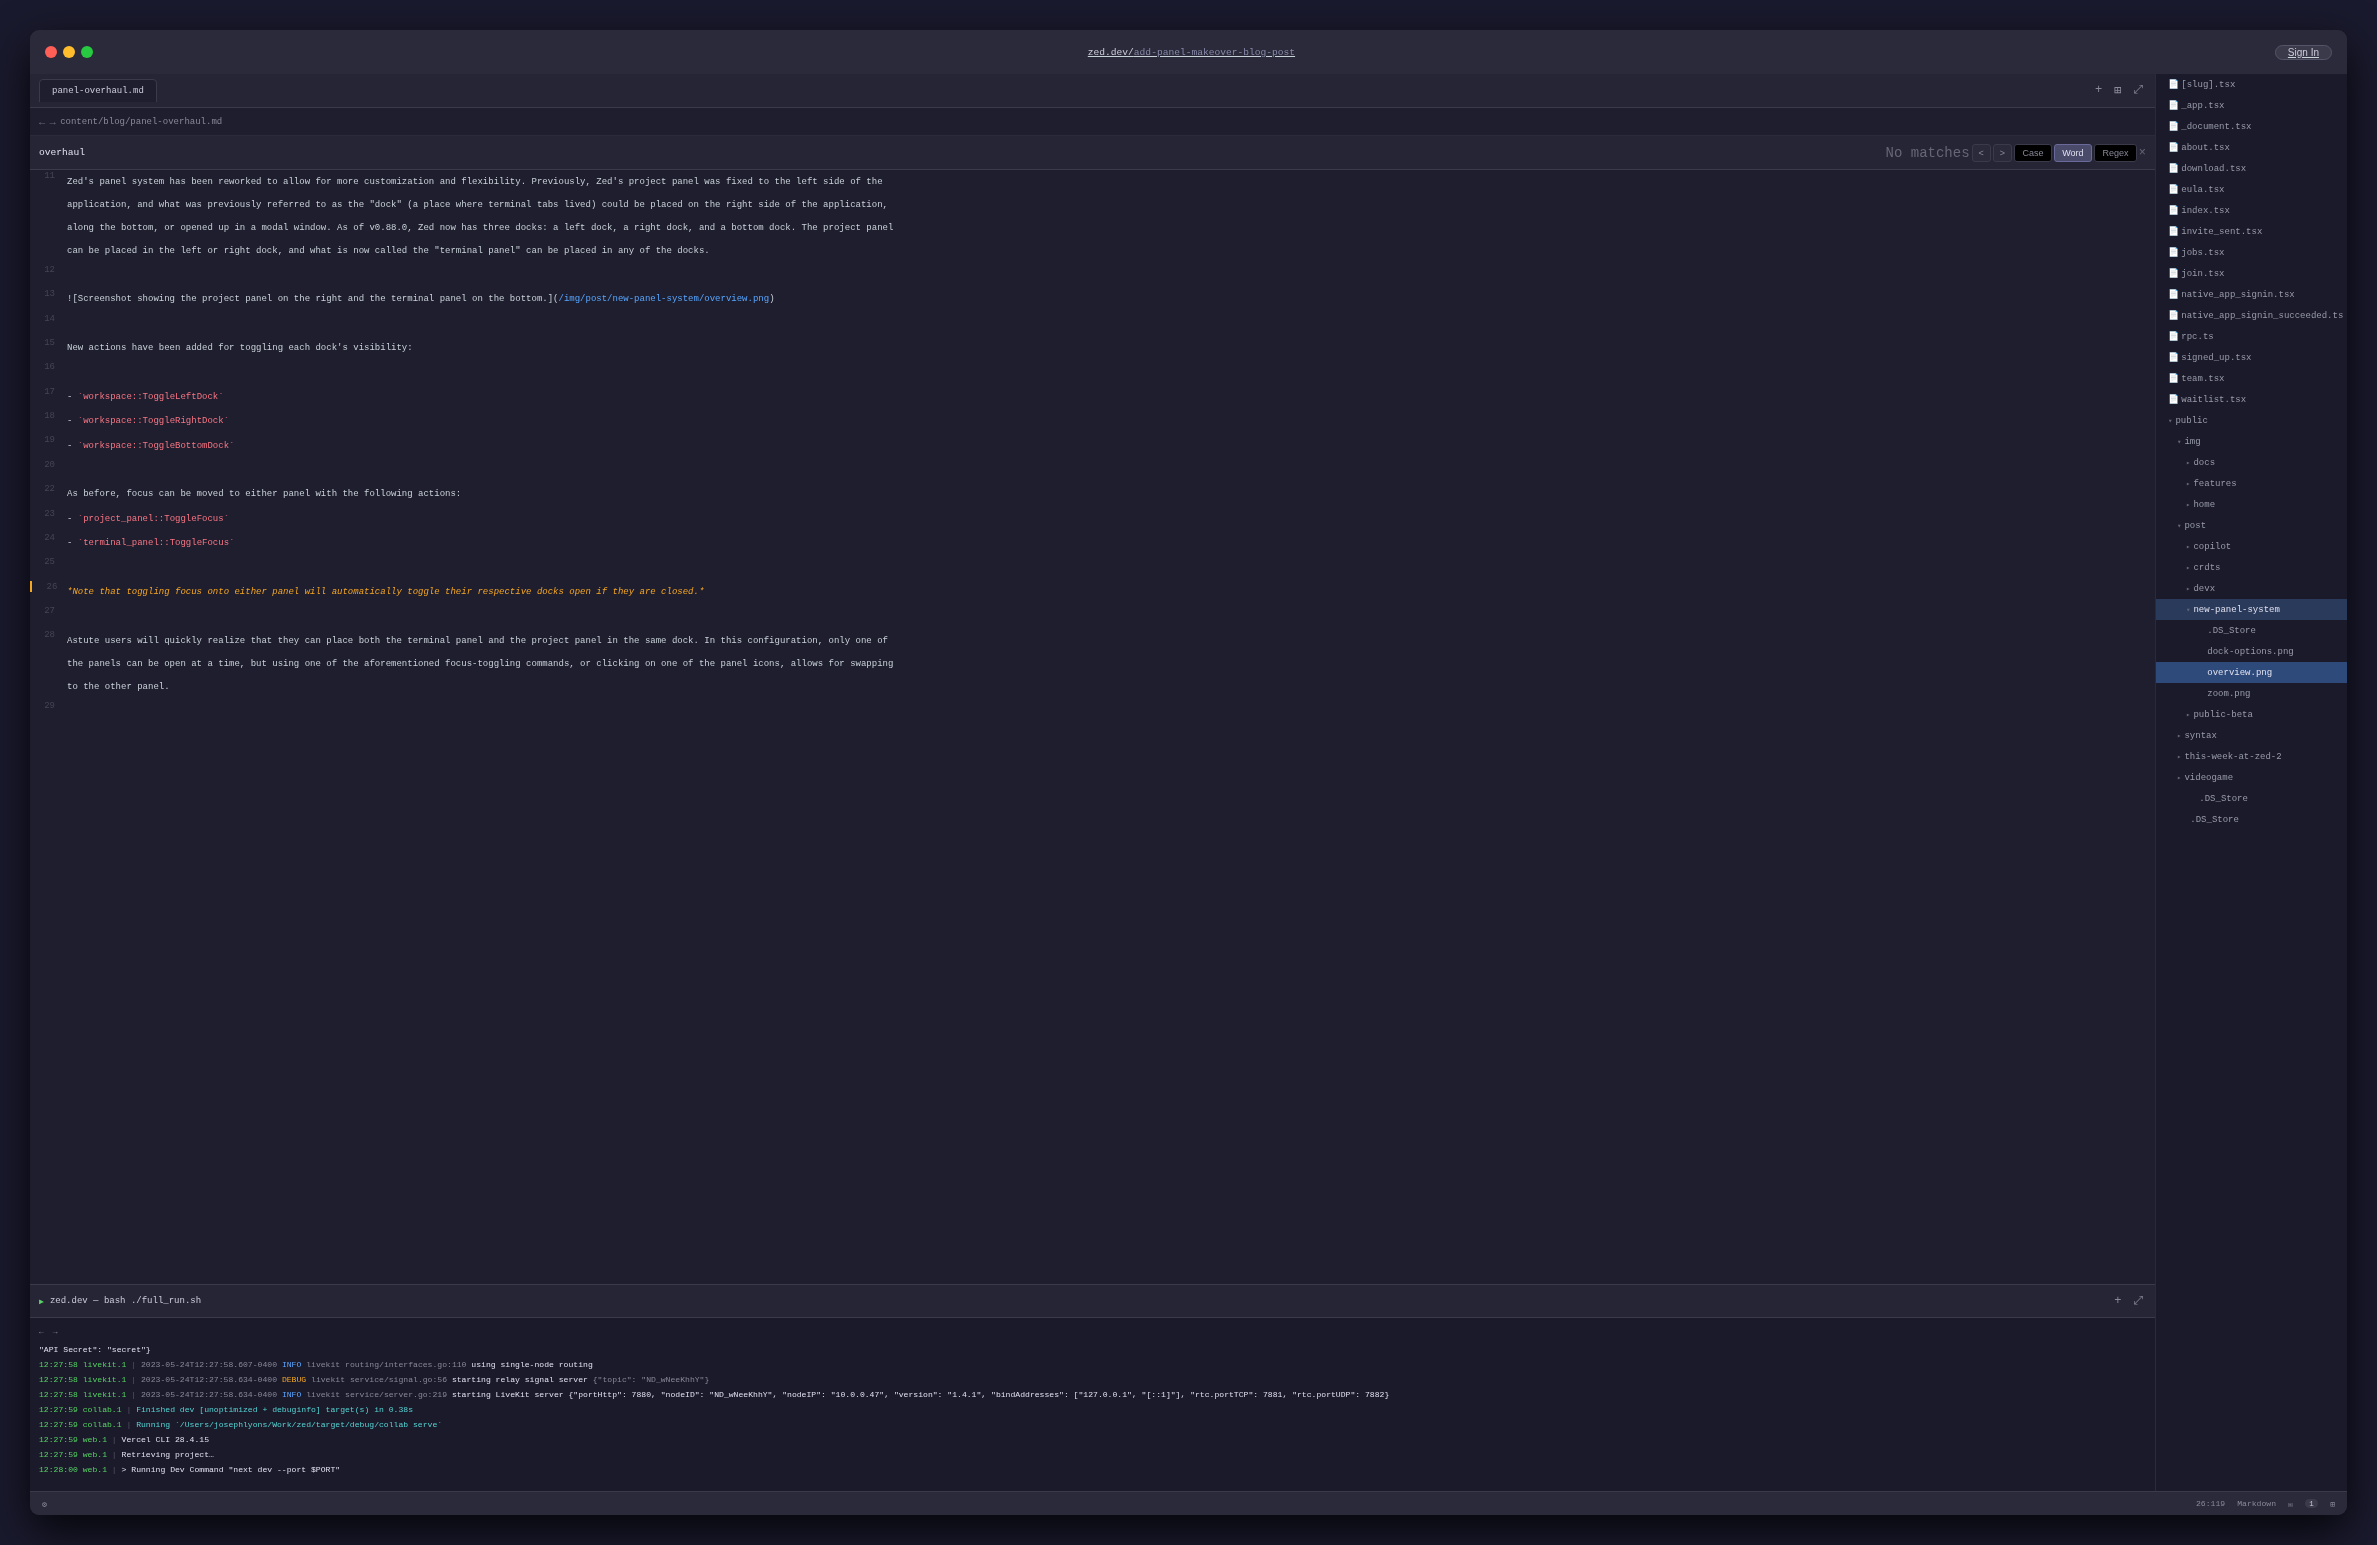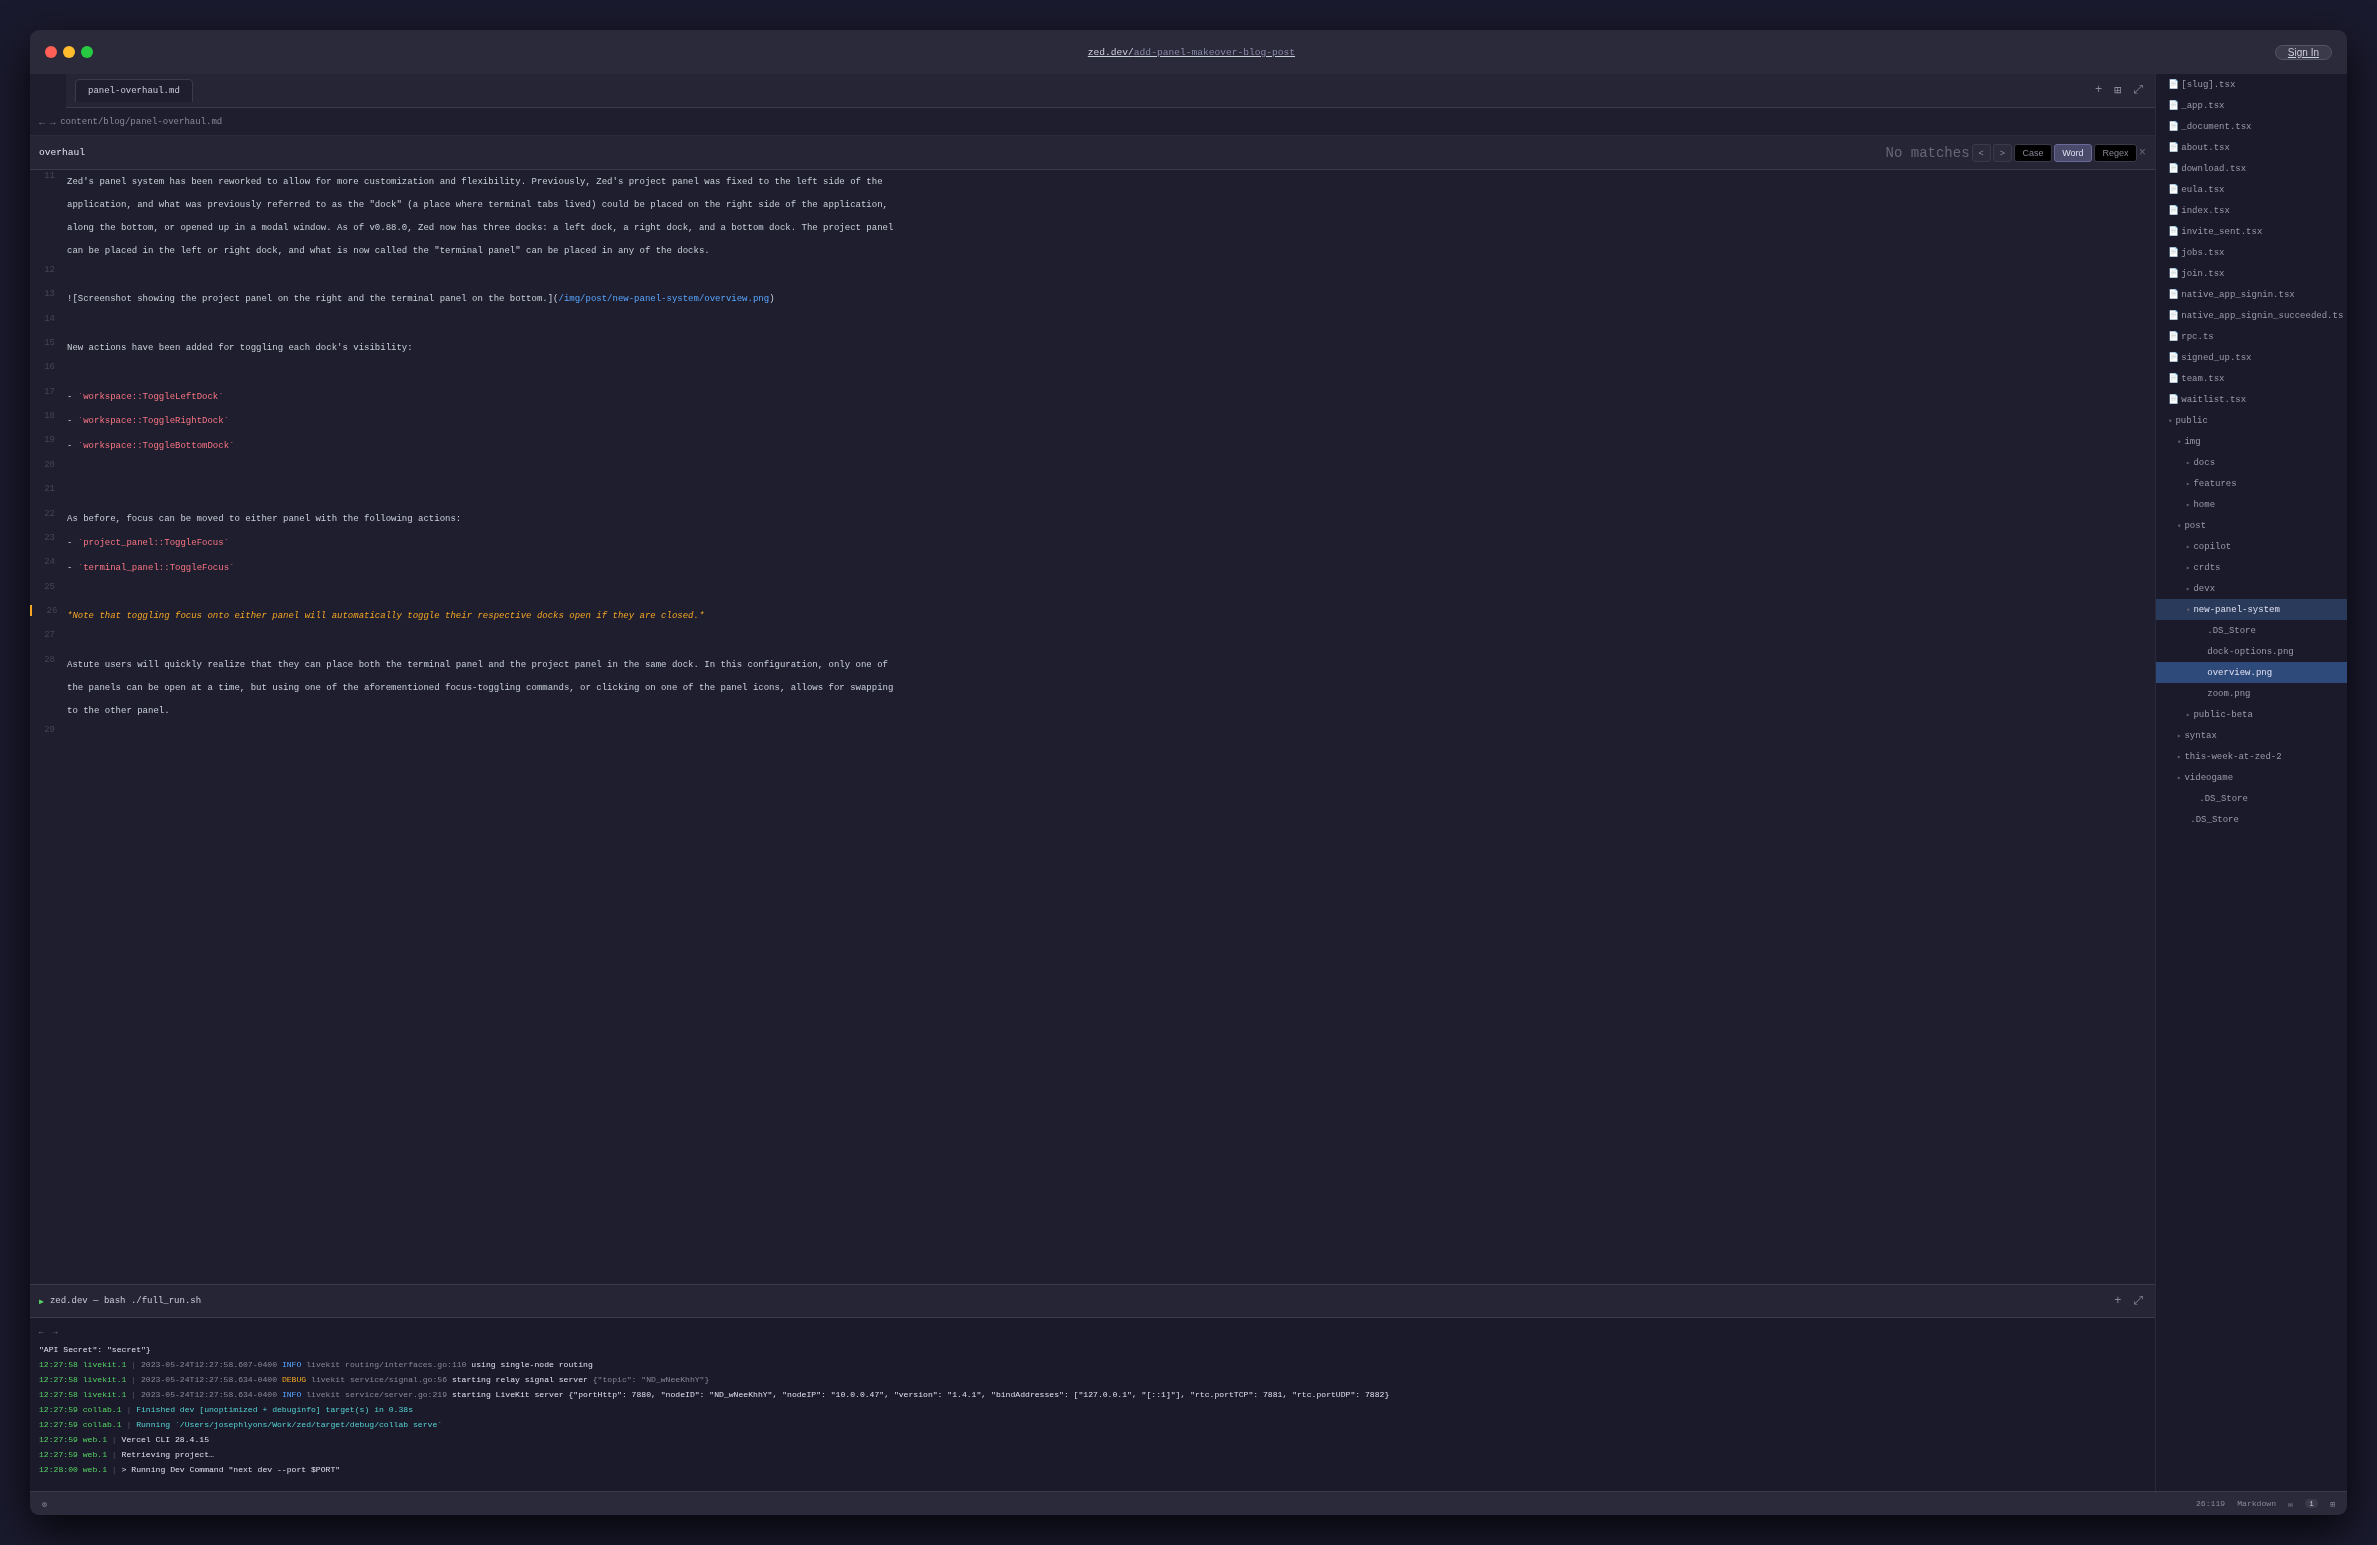--- a/index.html
+++ b/index.html
@@ -90,21 +90,20 @@
     
     .tab-bar {
       background: #252535;
       height: 34px;
       display: flex;
       align-items: center;
       padding: 0 9px;
       gap: 15px;
       flex-shrink: 0;
       border-bottom: 0.7px solid #3a3a4a;
-      margin-left: 36px;
     }
 
     .tab {
       background: #1e1e2e;
       border: 0.7px solid #3a3a4a;
       border-bottom: none;
       padding: 6px 12px;
       border-radius: 4.4px 4.4px 0 0;
       color: #ccccdd;
       font-size: 9px;
@@ -471,24 +470,20 @@
         <div class="code-line">
           <span class="line-number">19</span>
           <span class="line-content">- <span class="code-backtick">`workspace::ToggleBottomDock`</span></span>
         </div>
 
         <div class="code-line">
           <span class="line-number">20</span>
           <span class="line-content"> </span>
         </div>
 
-        <div class="code-line">
-          <span class="line-number">21</span>
-          <span class="line-content"> </span>
-        </div>
 
         <div class="code-line">
           <span class="line-number">22</span>
           <span class="line-content">As before, focus can be moved to either panel with the following actions:</span>
         </div>
 
         <div class="code-line">
           <span class="line-number">23</span>
           <span class="line-content">- <span class="code-backtick">`project_panel::ToggleFocus`</span></span>
         </div>

